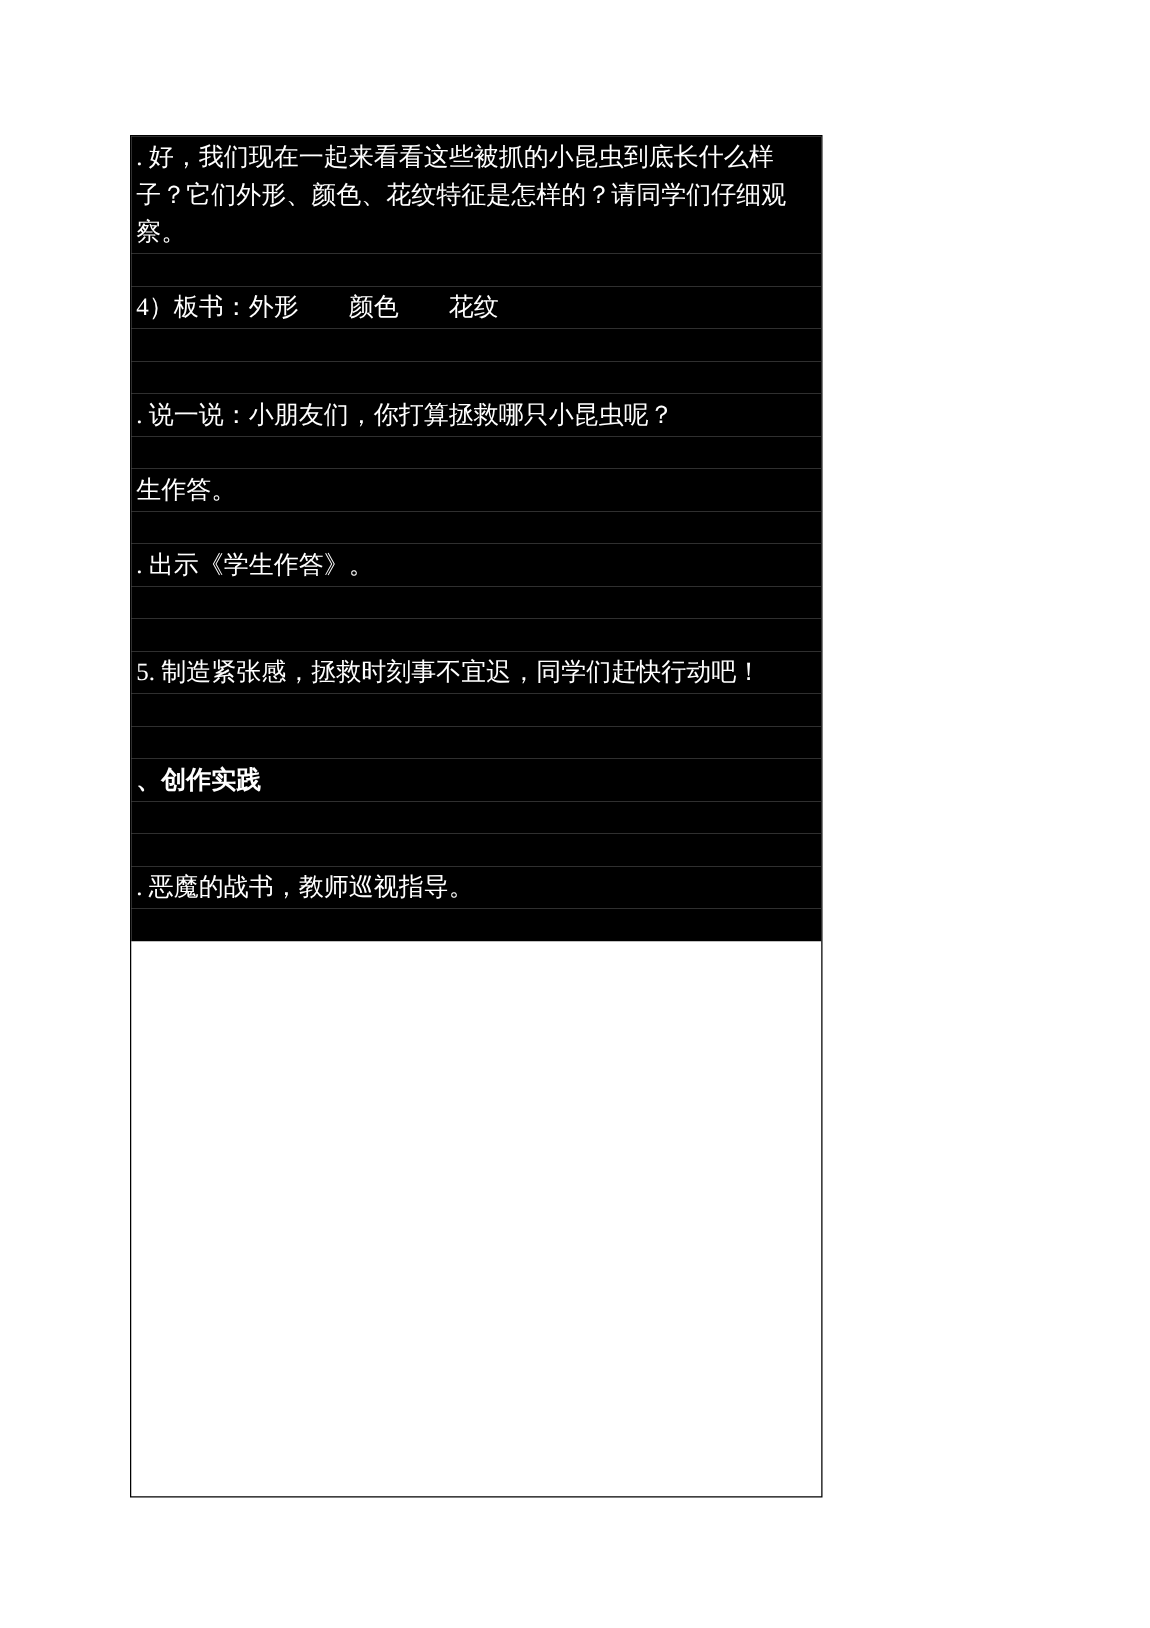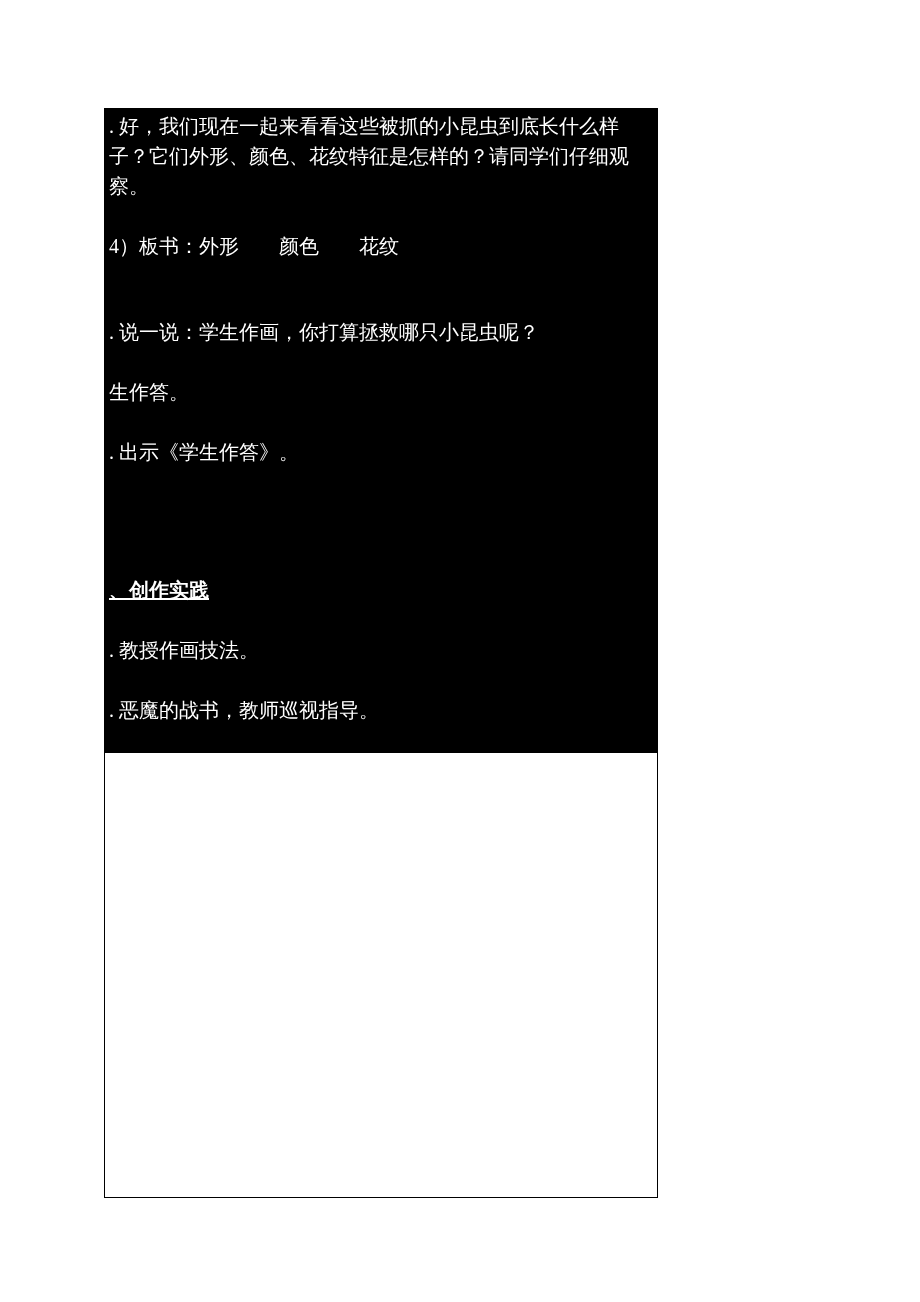--- a/index.html
+++ b/index.html
@@ -37,56 +37,55 @@
   .gap {
     height: 26px;
     background: #000000;
     width: 100%;
   }
   .two-line {
     min-height: 62px;
   }
   .bold {
     font-weight: bold;
-    text-decoration: underline;
   }
 </style>
 </head>
 <body>
 
 <div class="page">
   <div class="outer-box">
 
     <div class="cell two-line">. 好，我们现在一起来看看这些被抓的小昆虫到底长什么样子？它们外形、颜色、花纹特征是怎样的？请同学们仔细观察。</div>
     <div class="gap"></div>
 
     <div class="cell">4）板书：外形　　颜色　　花纹</div>
     <div class="gap"></div>
 
     <div class="gap"></div>
 
-    <div class="cell">. 说一说：学生作画，你打算拯救哪只小昆虫呢？</div>
+    <div class="cell">. 说一说：小朋友们，你打算拯救哪只小昆虫呢？</div>
     <div class="gap"></div>
 
     <div class="cell">生作答。</div>
     <div class="gap"></div>
 
     <div class="cell">. 出示《学生作答》。</div>
     <div class="gap"></div>
 
     <div class="gap"></div>
 
+    <div class="cell">5. 制造紧张感，拯救时刻事不宜迟，同学们赶快行动吧！</div>
     <div class="gap"></div>
 
     <div class="gap"></div>
 
     <div class="cell bold">、创作实践</div>
     <div class="gap"></div>
 
-    <div class="cell">. 教授作画技法。</div>
     <div class="gap"></div>
 
     <div class="cell">. 恶魔的战书，教师巡视指导。</div>
     <div class="gap"></div>
 
 
   </div>
 </div>
 
 </body></html>

